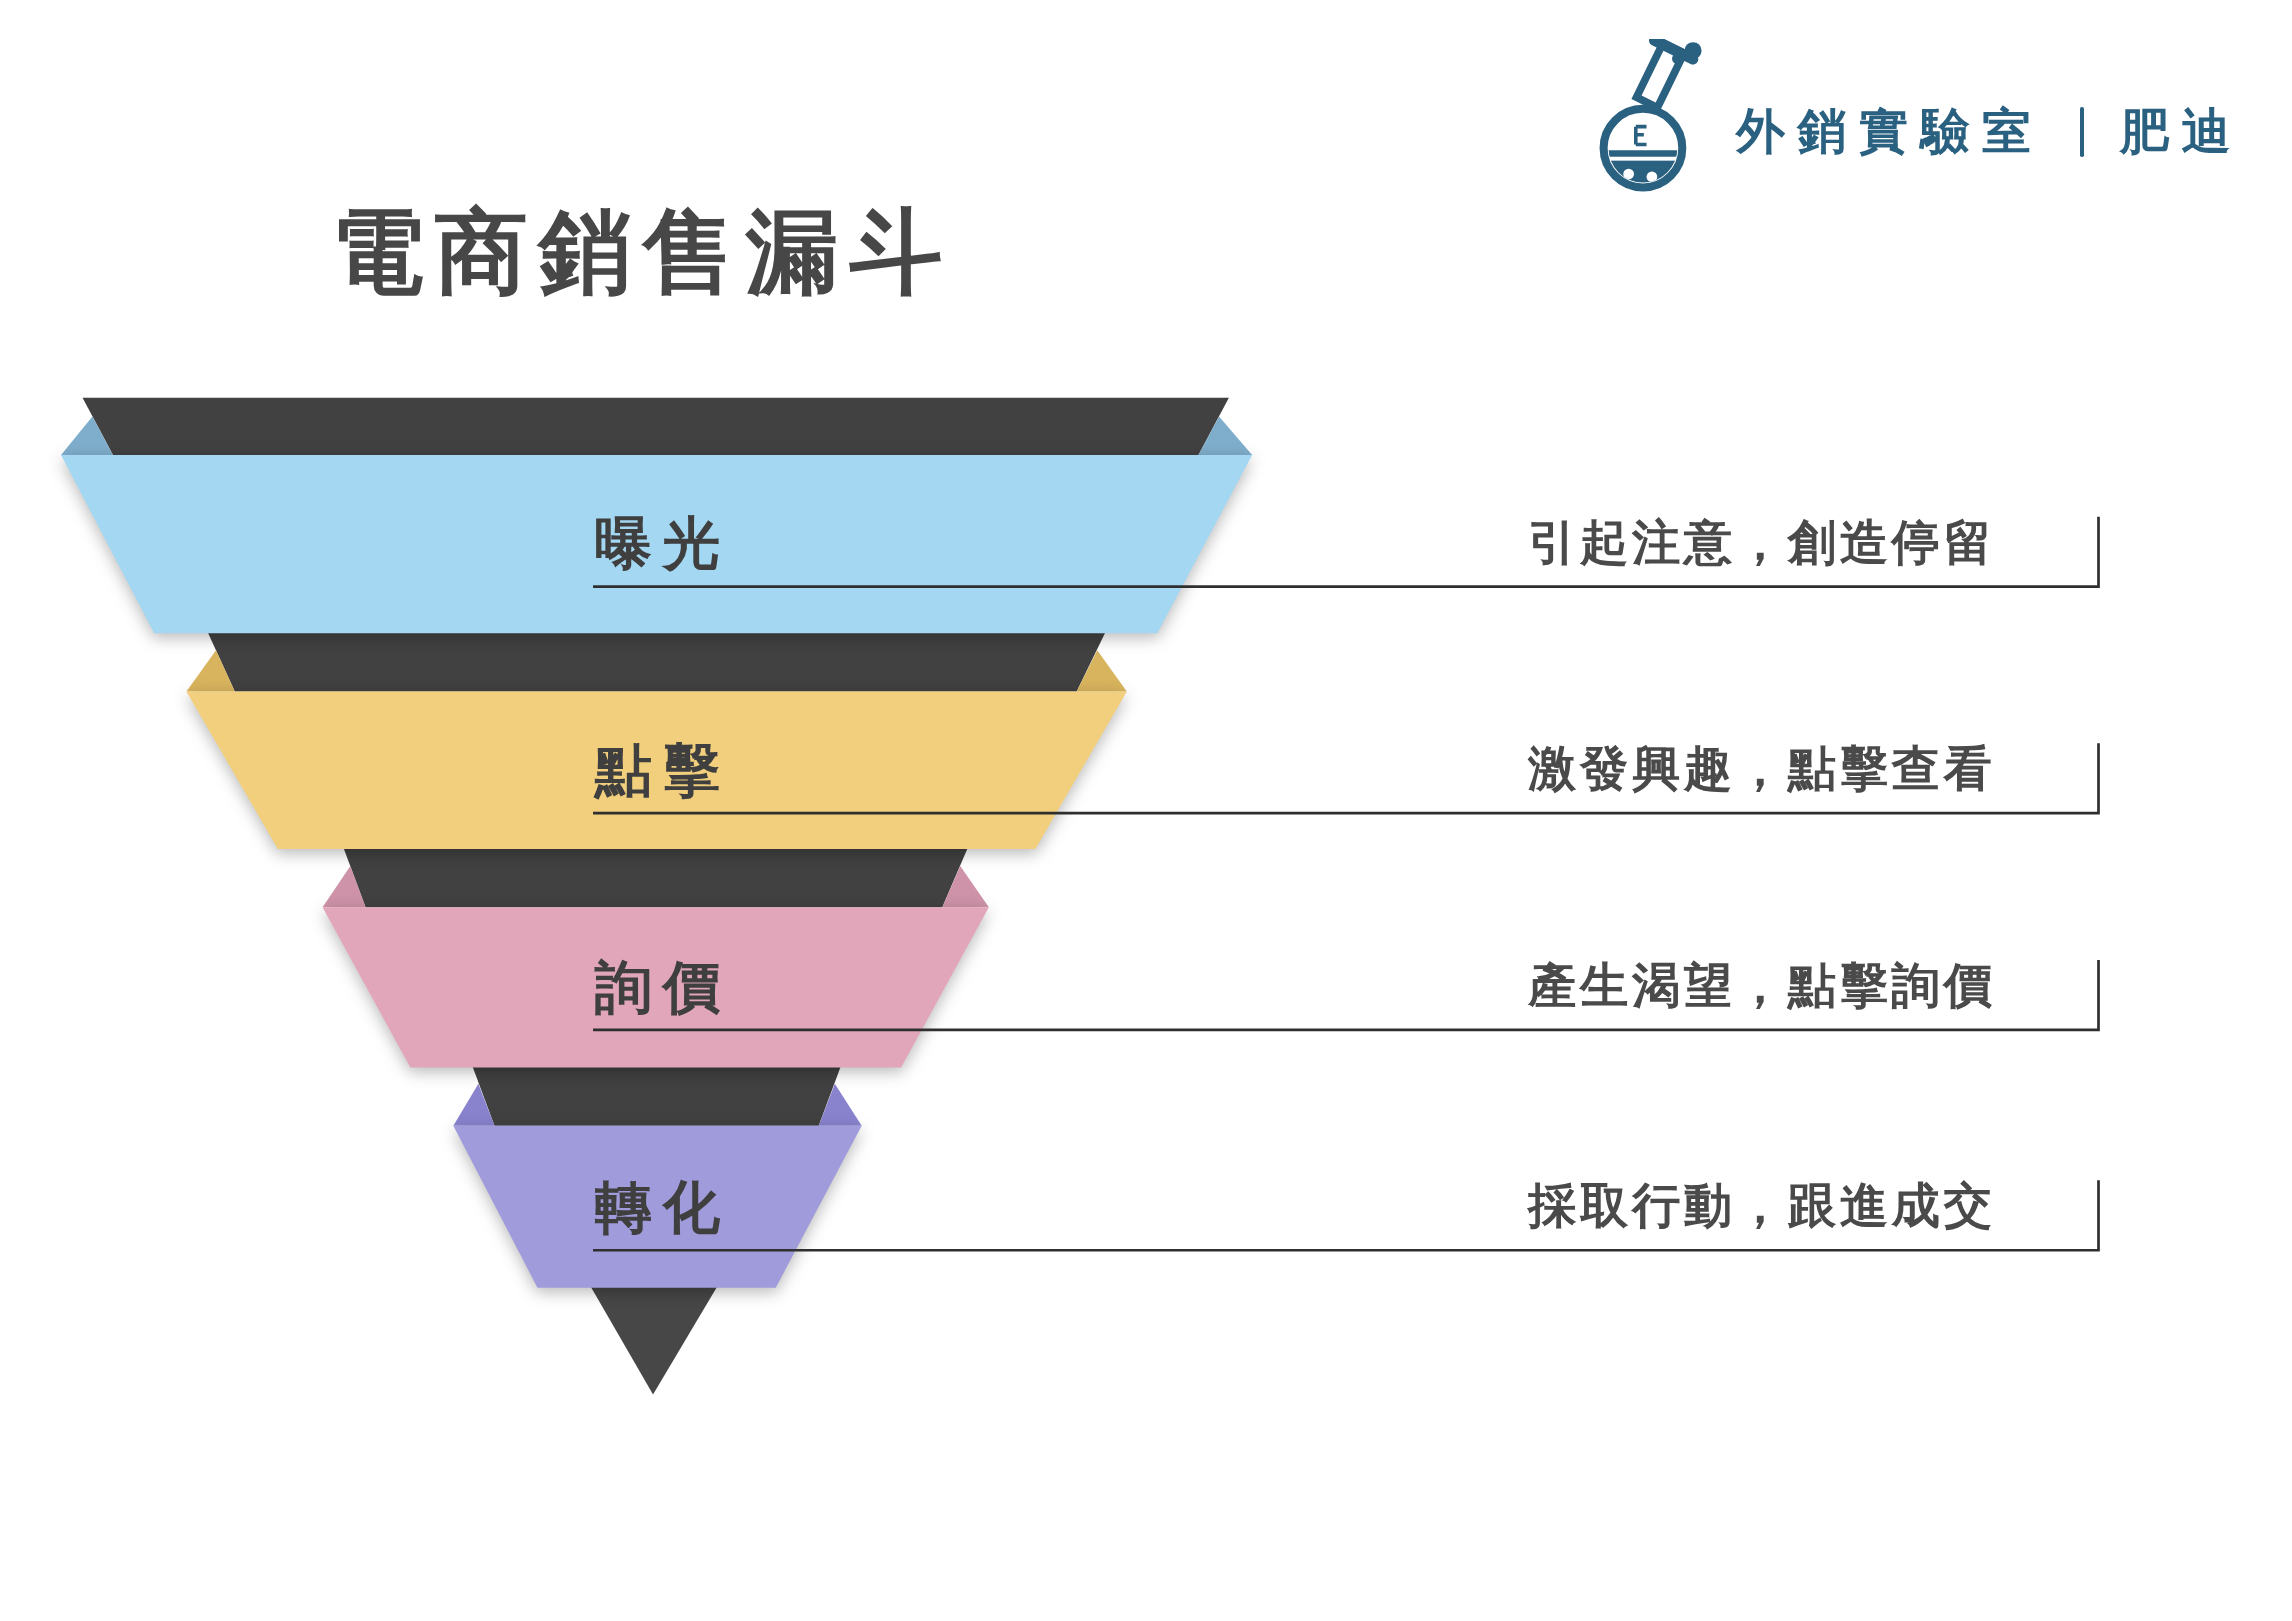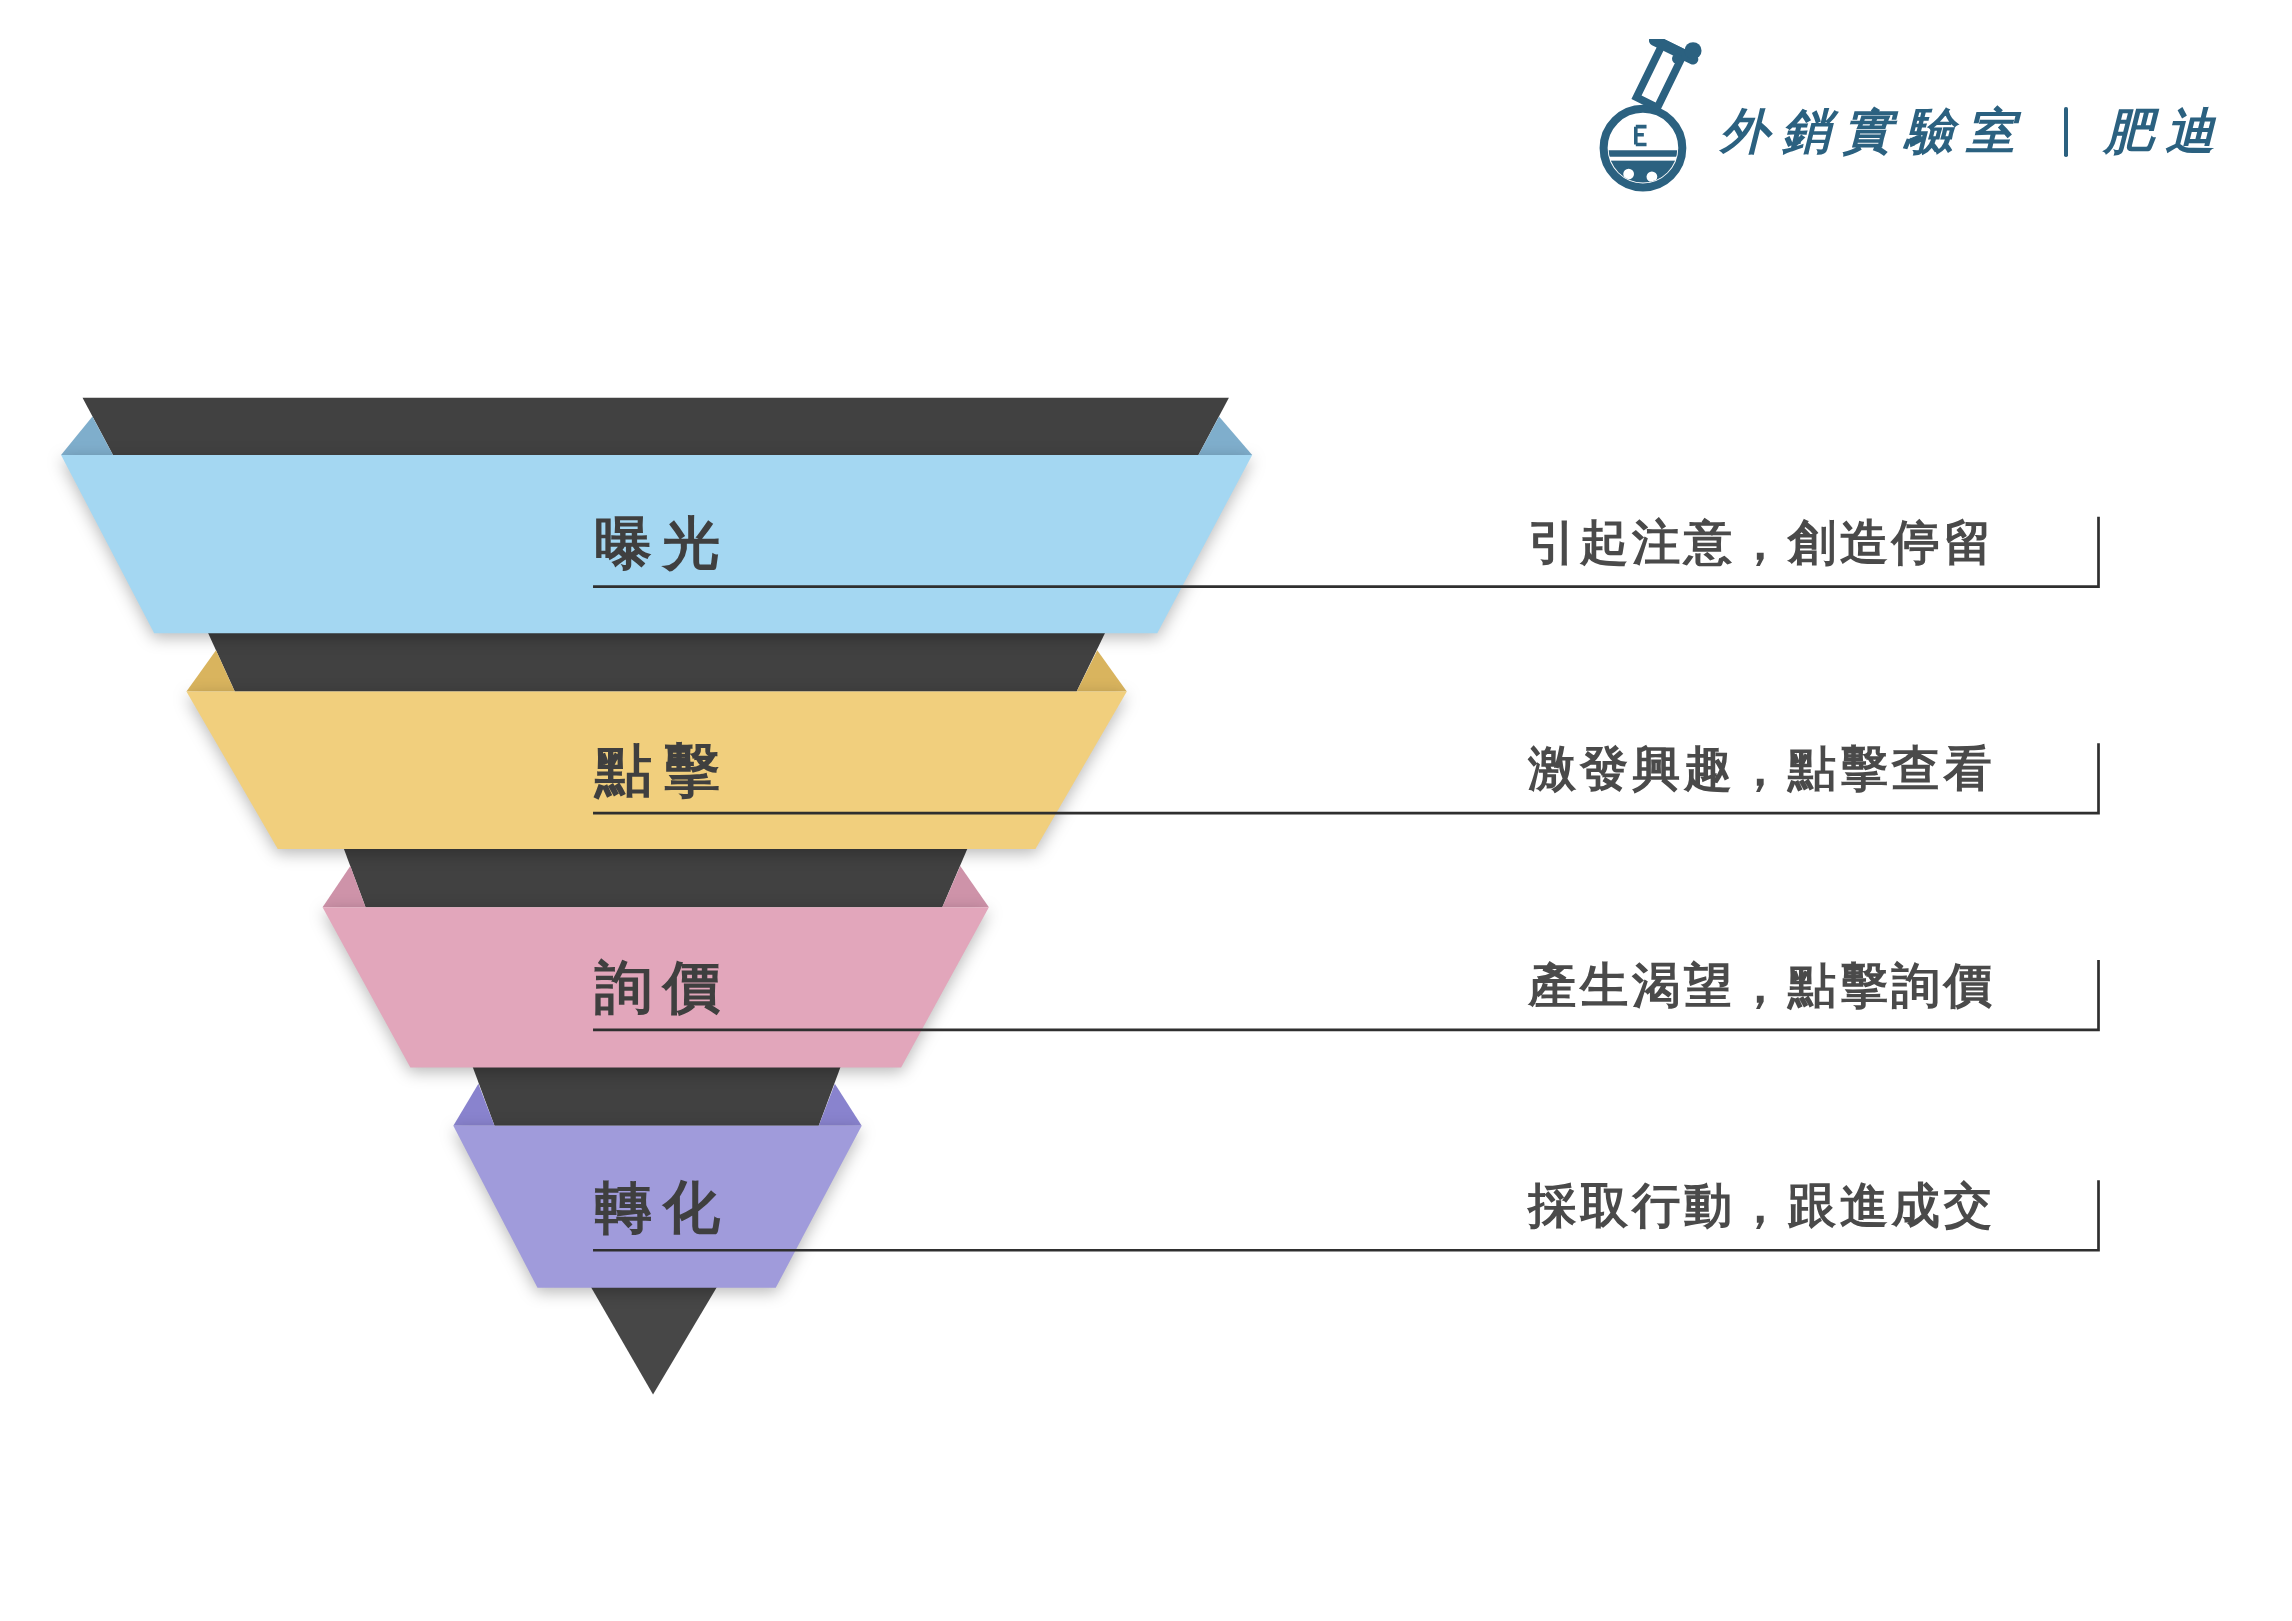--- a/index.html
+++ b/index.html
@@ -15,22 +15,22 @@
     font-size:93px;line-height:100px;font-weight:700;
     letter-spacing:10.7px;color:var(--title-color,#474747);white-space:nowrap;
   }
 
   
   .logo-wrap{position:absolute;left:1598px;top:39px;width:654px;height:170px;}
   .flask-svg{position:absolute;left:0;top:0;width:106px;height:161px;}
   .flask-stroke{stroke:var(--logo-color,#2B6180);fill:none;}
   .flask-fill{fill:var(--logo-color,#2B6180);}
   .logo-text{
-    position:absolute;left:122px;top:64px;height:57px;
-    display:flex;align-items:center;gap:36px;font-style:italic;
+    position:absolute;left:138px;top:64px;height:57px;
+    display:flex;align-items:center;gap:36px;
   }
   .logo-text .brand,.logo-text .name{
     font-size:49px;font-weight:700;letter-spacing:12.5px;
     color:var(--logo-color,#2B6180);white-space:nowrap;
   }
   .logo-divider{
     width:4.5px;height:50px;background:var(--logo-color,#2B6180);
     border-radius:1.8px;flex:0 0 auto;
   }
 
@@ -47,20 +47,21 @@
     font-size:54px;font-weight:700;letter-spacing:4px;
     fill:var(--description-color,#4A4A4A);
   }
   .connector{stroke:var(--connector-color,#2F2F2F);stroke-width:3;fill:none;}
 </style>
 </head>
 <body style="background: rgb(255, 255, 255);">
 
 <div class="canvas">
 
+  <div class="page-title">電商銷售漏斗</div>
 
   <div class="logo-wrap">
     <svg class="flask-svg" viewBox="0 0 118 180">
 
       <circle cx="50" cy="122" r="44" fill="#ffffff" class="flask-stroke" stroke-width="9"></circle>
 
       <g transform="rotate(26 58 66)">
         <rect x="44" y="4" width="26" height="68" fill="#ffffff" class="flask-stroke" stroke-width="8.5"></rect>
         <line x1="34" y1="6" x2="82" y2="6" class="flask-stroke" stroke-width="12" stroke-linecap="round"></line>
       </g>

